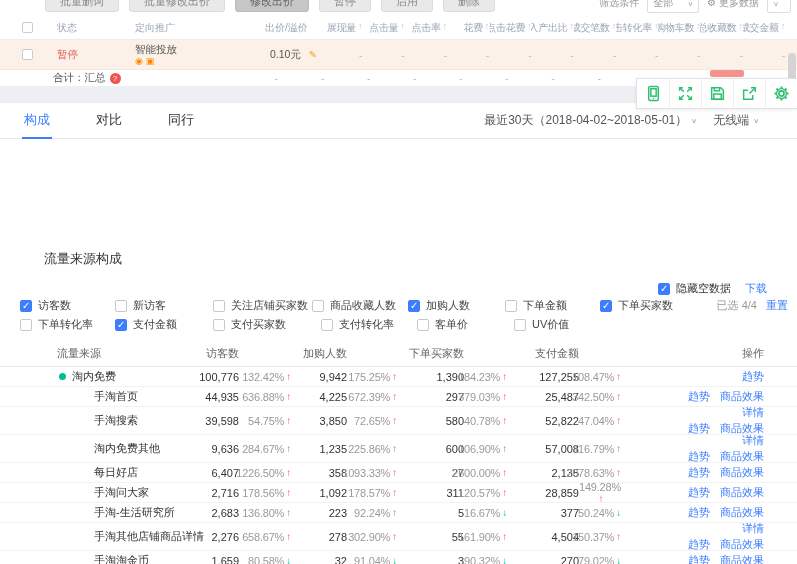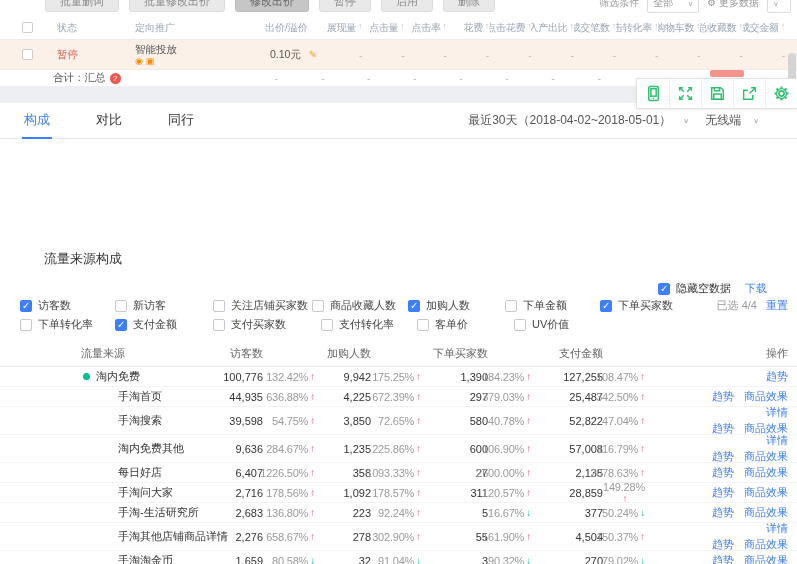--- a/index.html
+++ b/index.html
@@ -51,39 +51,39 @@
   .float-cell { width:32px; height:29px; display:flex; align-items:center; justify-content:center; border-left:1px solid #efefef; cursor:pointer; }
   .float-cell:first-child { border-left:none; }
 
   
   .panel { position:absolute; left:0; top:103px; width:797px; height:461px; background:#fff; z-index:2; }
   .tabbar { height:36px; border-bottom:1px solid #e8e8e8; display:flex; align-items:center; padding:0 38px 0 24px; }
   .tab { position:relative; font-size:13px; color:#333; margin-right:46px; height:36px; line-height:34px; cursor:pointer; }
   .tab.active { color:#3d7eff; }
   .tab.active::after { content:""; position:absolute; left:-2px; right:-2px; bottom:0; height:2px; background:#3d7eff; }
   .tab-right { margin-left:auto; display:flex; align-items:center; gap:16px; font-size:12px; color:#555; }
-  .drop { display:flex; align-items:center; gap:12px; cursor:pointer; }
+  .drop { display:flex; align-items:center; gap:4px; cursor:pointer; }
   .drop .caret { color:#999; }
   .section-title { position:absolute; left:44px; top:147px; font-size:13px; color:#333; }
   .hide-empty { position:absolute; right:30px; top:178px; display:flex; align-items:center; gap:6px; font-size:11px; color:#333; }
   .dl-link { color:#3d7eff; margin-left:8px; cursor:pointer; }
 
   .cb { display:inline-block; width:12px; height:12px; border:1px solid #c4c8cf; border-radius:2px; background:#fff; position:relative; flex:0 0 12px; }
   .cb.on { background:#3d7eff; border-color:#3d7eff; }
   .cb.on::after { content:"✓"; position:absolute; left:1px; top:-1px; color:#fff; font-size:10px; font-weight:bold; }
 
   .metrics { position:absolute; left:20px; top:193px; width:760px; }
   .mrow { display:flex; align-items:center; height:19px; }
   .mitem { display:flex; align-items:center; gap:6px; font-size:11px; color:#444; cursor:pointer; }
   .sel-info { position:absolute; right:-8px; top:2px; font-size:11px; color:#999; white-space:nowrap; }
   .sel-info .reset { color:#3d7eff; margin-left:6px; cursor:pointer; }
 
   
   .ttable { position:absolute; left:0; top:238px; width:797px; }
-  .thead, .trow { display:flex; align-items:center; padding:0 32px 0 68px; }
+  .thead, .trow { display:flex; align-items:center; padding:0 32px 0 44px; }
   .thead { height:26px; border-bottom:1px solid #ebebeb; font-size:11px; color:#666; }
   .c-name { width:115px; flex:0 0 115px; display:flex; align-items:center; white-space:nowrap; overflow:visible; }
   .hnum { text-align:right; white-space:nowrap; }
   .hpct { flex:0 0 auto; }
   .mcell { display:flex; align-items:center; }
   .m-vis  { width:132px; flex:0 0 132px; } .m-vis .num{width:80px;} .m-vis .pct{width:52px;}
   .m-cart { width:106px; flex:0 0 106px; } .m-cart .num{width:56px;} .m-cart .pct{width:50px;}
   .m-ord  { width:110px; flex:0 0 110px; } .m-ord .num{width:67px;} .m-ord .pct{width:43px;}
   .m-pay  { width:114px; flex:0 0 114px; } .m-pay .num{width:72px;} .m-pay .pct{width:42px;}
   .num { text-align:right; font-size:11px; color:#333; white-space:nowrap; flex:0 0 auto; }

